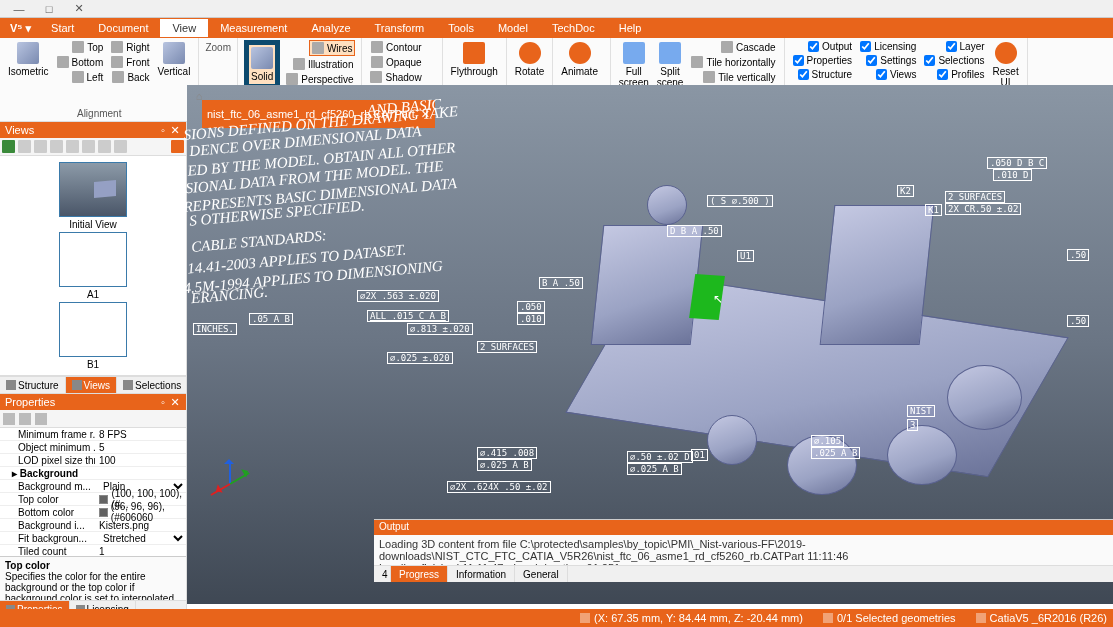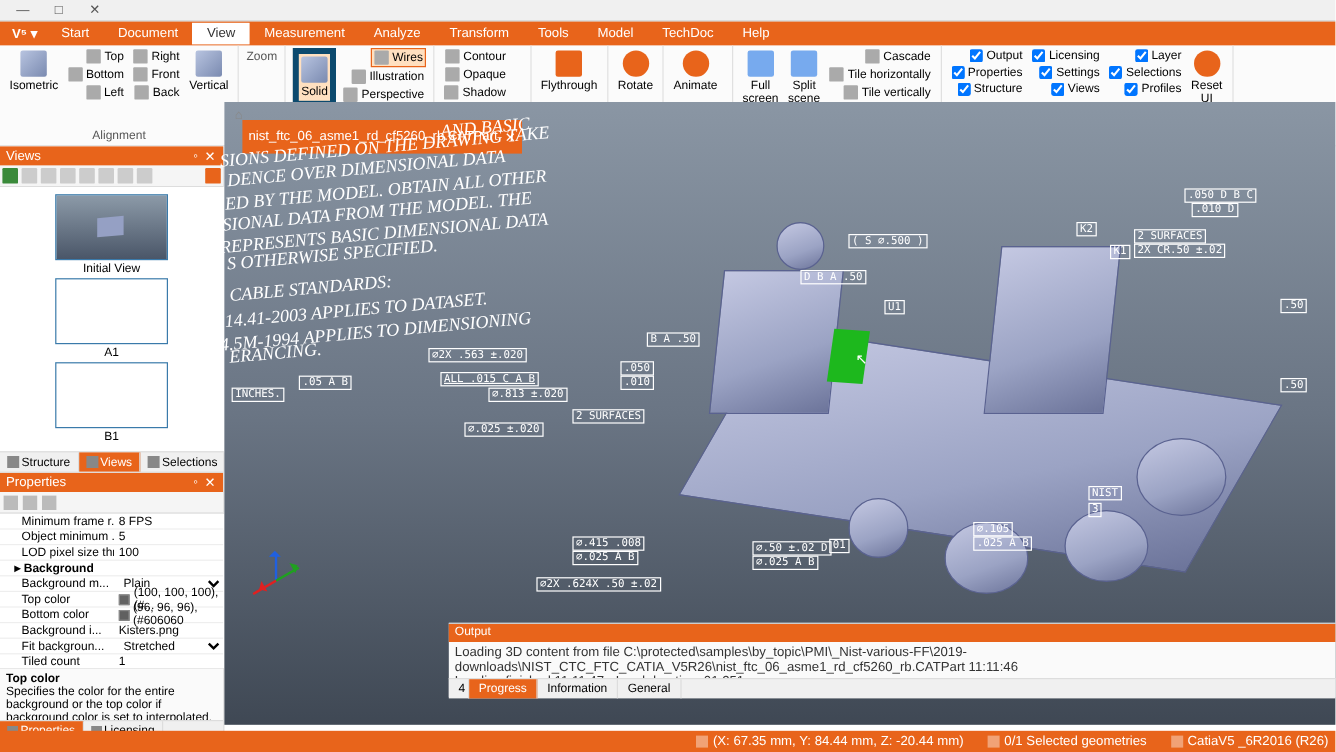--- a/index.html
+++ b/index.html
@@ -33,21 +33,21 @@
 
 .views-panel { position:absolute; left:0; top:122px; width:187px; height:496px; background:#fafafa; border-right:1px solid #ddd; display:flex; flex-direction:column; }
 .panel-title { background:#e8641b; color:#fff; padding:2px 5px; height:16px; font-size:10px; display:flex; align-items:center; }
 .panel-title span:first-child { flex:1; }
 .panel-title .x { width:12px; text-align:center; cursor:pointer; }
 .vtoolbar { height:18px; display:flex; gap:3px; padding:2px; border-bottom:1px solid #ddd; background:#f5f5f5; }
 .vtoolbar .tb { width:13px; height:13px; background:#ccc; border-radius:1px; cursor:pointer; }
 .vtoolbar .tb.plus { background:#3a8a3a; }
 .vtoolbar .tb.sync { background:#e8641b; margin-left:auto; }
 .views-list { flex:0 0 auto; overflow:auto; padding:4px; background:#fff; border-bottom:1px solid #ddd; height:220px; }
-.view-thumb { width:94px; margin:2px auto; }
+.view-thumb { width:68px; margin:2px auto; }
 .view-thumb .th { height:55px; border:1px solid #3a7aaa; background:linear-gradient(#8c9aa8,#4a5668); margin-bottom:2px; position:relative; }
 .view-thumb .th.a1 { background:#fff; }
 .view-thumb .th .mini { position:absolute; width:22px; height:16px; background:#95a0c4; left:34px; top:18px; transform:skewY(-5deg); }
 .view-thumb .cap { text-align:center; font-size:10px; }
 .tabs-row { display:flex; height:18px; border-top:1px solid #ddd; border-bottom:1px solid #ddd; background:#f0f0f0; }
 .tabs-row .tab { padding:2px 6px; font-size:10px; display:flex; align-items:center; gap:2px; cursor:pointer; border-right:1px solid #ddd; }
 .tabs-row .tab.active { background:#e8641b; color:#fff; }
 .tabs-row .tab .ti { width:10px; height:10px; background:#888; }
 
 

